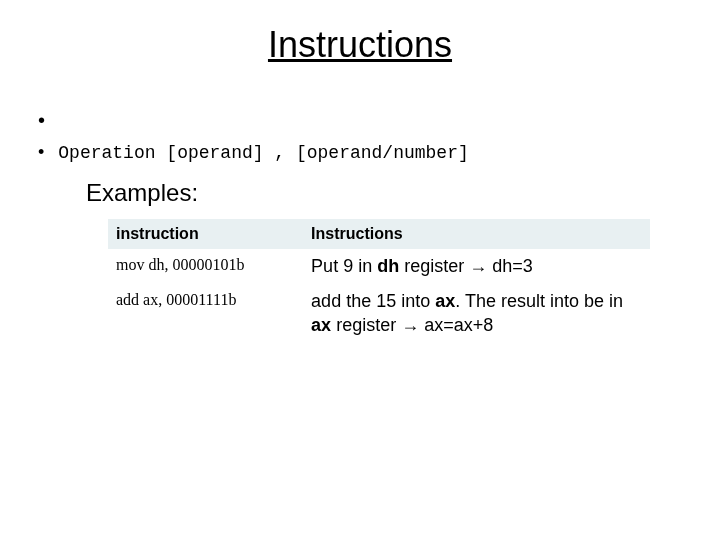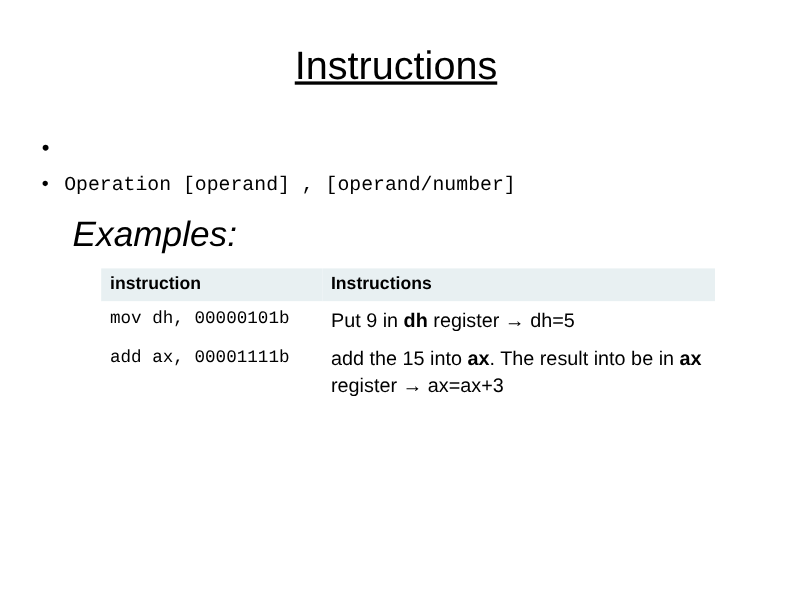--- a/index.html
+++ b/index.html
@@ -8,21 +8,21 @@
     height: 540px;
     background: #fff;
     font-family: Arial, Helvetica, sans-serif;
     color: #000;
     position: relative;
     overflow: hidden;
   }
   .slide {
     width: 100%;
     height: 100%;
-    padding: 31px 30px 30px 30px;
+    padding: 16px 30px 30px 30px;
   }
   .title {
     text-align: center;
     font-size: 36px;
     font-weight: 400;
     text-decoration: underline;
     margin-top: 8px;
     margin-bottom: 42px;
   }
   .bullets { margin-left: 8px; }
@@ -35,26 +35,25 @@
   .b1 .dot { margin-right: 14px; font-size: 20px; line-height: 24px; }
   .b2 {
     font-size: 18px;
     font-family: "Courier New", Courier, monospace;
     margin-bottom: 16px;
     display: flex;
     align-items: baseline;
   }
   .b2 .dot { margin-right: 14px; font-family: Arial, sans-serif; font-size: 18px; }
   .examples-label {
-    font-size: 32px;
-    margin-left: 36px;
+    font-size: 24px;
+    margin-left: 56px;
     margin-bottom: 12px;
-    font-style: italic;
   }
-  .tbl-wrap { margin-left: 62px; margin-right: 40px; }
+  .tbl-wrap { margin-left: 78px; margin-right: 40px; }
   table {
     width: 100%;
     border-collapse: collapse;
     table-layout: fixed;
   }
   col.c1 { width: 36%; }
   col.c2 { width: 64%; }
   th {
     background: #e8f0f2;
     text-align: left;
@@ -63,21 +62,21 @@
     padding: 6px 8px;
     vertical-align: top;
   }
   td {
     background: #fff;
     font-size: 18px;
     padding: 6px 8px;
     vertical-align: top;
     line-height: 1.3;
   }
-  td.instr { font-size: 16px; font-family: Liberation Mono, monospace; }
+  td.instr { font-size: 16px; font-family: Liberation Serif, serif; }
   .arrow { font-family: Arial, sans-serif; }
   tr.spacer td { height: 58px; }
 </style>
 </head>
 <body>
 
 <div class="slide">
   <h1 class="title">Instructions</h1>
 
   <div class="bullets">
@@ -99,27 +98,27 @@
           <col class="c2">
         </colgroup>
       <tbody>
           <tr>
         <th>instruction</th>
         <th>Instructions</th>
       </tr>
       <tr>
         <td class="instr">mov dh, 00000101b</td>
         <td>
-          <span>Put 9 in </span><b>dh</b><span> register  </span><span class="arrow">→</span><span>  dh=5</span>
+          <span>Put 9 in </span><b>dh</b><span> register  </span><span class="arrow">→</span><span>  dh=3</span>
         </td>
       </tr>
       <tr>
         <td class="instr">add  ax, 00001111b</td>
         <td>
-          <span>add the 15 into </span><b>ax</b><span>. The result into be in </span><b>ax</b><span> register </span><span class="arrow">→</span><span> ax=ax+3</span>
+          <span>add the 15 into </span><b>ax</b><span>. The result into be in </span><b>ax</b><span> register </span><span class="arrow">→</span><span> ax=ax+8</span>
         </td>
       </tr>
       <tr class="spacer">
         <td></td>
         <td></td>
       </tr>
     </tbody>
       </table>
   </div>
 </div>

